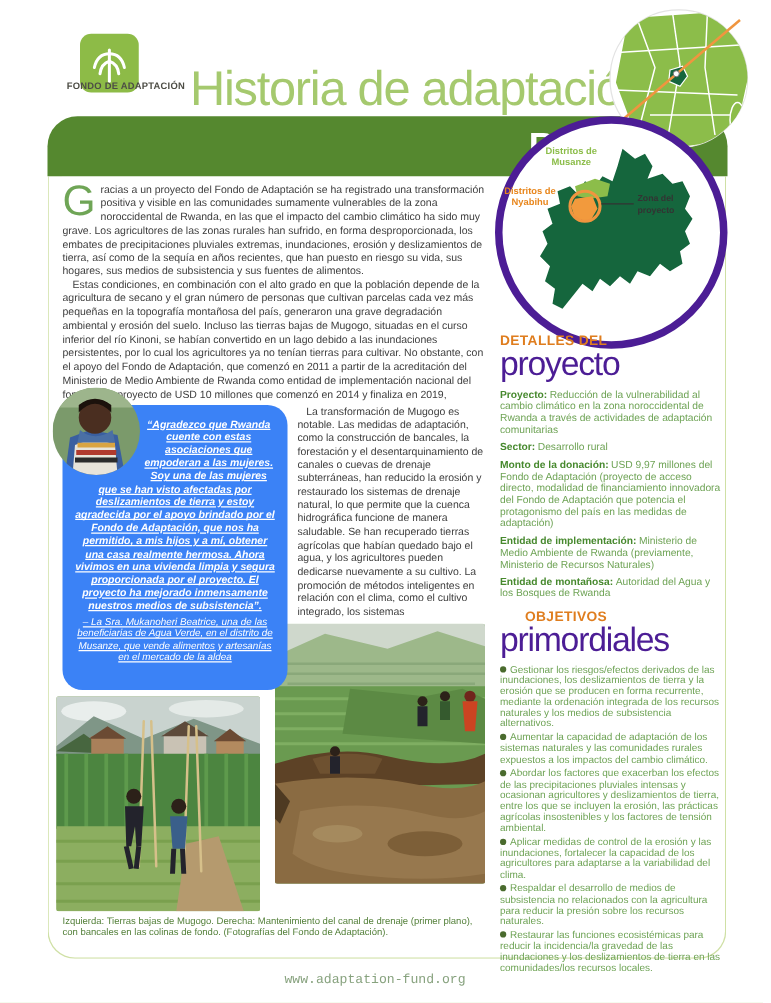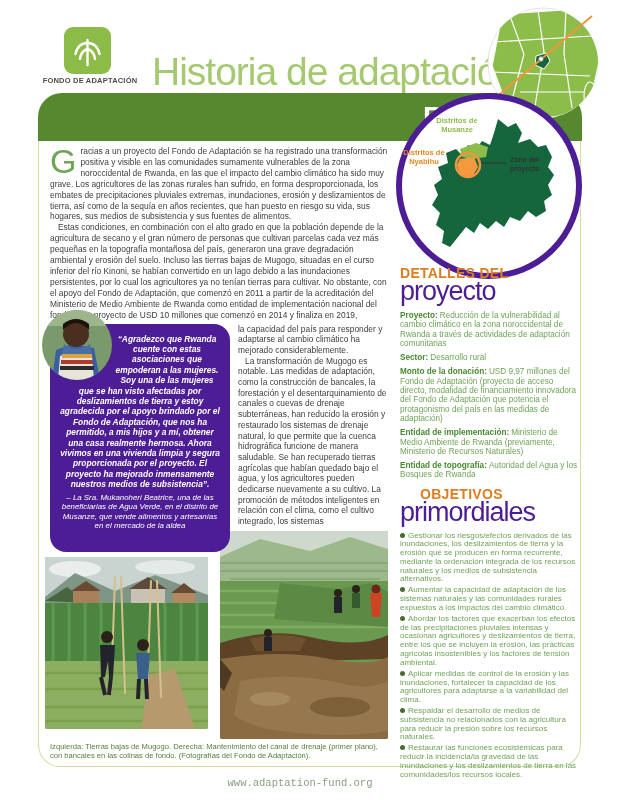--- a/index.html
+++ b/index.html
@@ -2,21 +2,21 @@
 <html><head>
 <meta charset="utf-8">
 <style>
   html,body{margin:0;padding:0;background:#fff;}
   .page{position:relative;width:617px;height:802px;background:#fff;overflow:hidden;
         font-family:"Liberation Sans",sans-serif;color:#3d3d3d;}
 
   
   .logo-box{position:absolute;left:64px;top:27px;width:47px;height:47px;background:#8dbb47;border-radius:9px;}
   .logo-box svg{display:block;}
-  .logo-label{position:absolute;left:32px;top:76px;width:116px;text-align:center;
+  .logo-label{position:absolute;left:32px;top:64px;width:116px;text-align:right;
               font-size:7.5px;font-weight:bold;color:#4d4d45;letter-spacing:.2px;}
   .page-title{position:absolute;left:152px;top:52px;font-size:39px;font-weight:400;
               color:#a5c96e;letter-spacing:-1px;line-height:1;}
 
   
   .banner{position:absolute;left:38px;top:93px;width:544px;height:48px;background:#55882f;
           border-radius:24px 24px 0 0;z-index:2;}
   .banner-text{display:block;text-align:right;padding-right:26px;line-height:48px;
                font-size:29px;font-weight:800;color:#fff;letter-spacing:.5px;}
 
@@ -41,37 +41,37 @@
   .main p{margin:0;font-size:8.4px;line-height:10.9px;}
   .dropcap{float:left;font-size:34px;line-height:29px;color:#6fa556;padding:1px 4px 0 0;}
   .p2{text-indent:8px;}
 
   .row{display:flex;margin-top:3px;}
   .col-left{width:180px;flex:none;}
   .col-right{width:150px;flex:none;margin-left:8px;}
   .col-right p{font-size:8.4px;line-height:10.7px;}
   .cp2{text-indent:7px;}
 
-  .quote-box{position:relative;width:164px;height:212px;background:#4c1d95;border-radius:16px;
-             padding:10px 8px 6px;color:#fff;}
+  .quote-box{position:relative;width:164px;height:212px;background:#3b82f6;border-radius:16px;
+             padding:10px 8px 6px;color:#fff;text-decoration:underline;}
   .q-photo{position:absolute;left:-8px;top:-14px;width:70px;height:70px;border-radius:50%;
            overflow:hidden;}
   .q-spacer{float:left;width:54px;height:52px;}
   .q-text{font-size:8.4px;line-height:10.4px;font-weight:bold;font-style:italic;text-align:center;}
   .q-attr{font-size:7.9px;line-height:9.6px;font-style:italic;text-align:center;margin-top:3px;}
 
   .photo{display:block;border-radius:2px;}
   .photo-left{margin:5px 0 0 -5px;}
   .photo-right{margin:4px 0 0 -18px;}
 
   .caption{margin-top:3px;font-size:7.6px;line-height:9.4px;color:#54803a;width:338px;}
 
   
   .sidebar{position:absolute;left:400px;top:268px;width:178px;z-index:6;}
-  .sb-kicker{font-size:14px;font-weight:bold;color:#df7d1e;letter-spacing:.3px;line-height:10px;}
+  .sb-kicker{font-size:11px;font-weight:bold;color:#df7d1e;letter-spacing:.3px;line-height:10px;}
   .sb-kicker.indent{margin-left:20px;margin-top:9px;}
   .sb-head{font-size:27px;font-weight:400;color:#4c1d95;letter-spacing:-1px;line-height:27px;
            margin-bottom:6px;white-space:nowrap;}
   .detail{font-size:8.2px;line-height:9.3px;color:#6ea355;margin-bottom:5px;}
   .detail b{color:#47892e;margin-right:2px;}
   .obj{font-size:8px;line-height:8.7px;color:#6ea355;margin-bottom:2.5px;}
   .dot{display:inline-block;width:5px;height:5px;border-radius:50%;background:#4a6b2e;margin-right:3px;}
 
   
   .footer{position:absolute;left:0;top:773px;width:600px;text-align:center;z-index:6;font-family:Liberation Mono, monospace;}
@@ -205,21 +205,20 @@
           <circle cx="62" cy="80" r="6" fill="#2c2119"></circle>
           <path d="M55,88 L70,88 L68,120 L64,120 L63,104 L60,120 L56,120 Z" fill="#23232c"></path>
           <path d="M56,120 L60,138 M66,120 L64,138" stroke="#23232c" stroke-width="4"></path>
           <circle cx="98" cy="88" r="6" fill="#2c2119"></circle>
           <path d="M91,96 L105,96 L103,122 L93,122 Z" fill="#3a5f8a"></path>
           <path d="M94,122 L93,142 M101,122 L102,142" stroke="#23232c" stroke-width="4"></path>
         </svg>
       </div>
 
       <div class="col-right">
-        <p>la capacidad del país para responder y adaptarse al cambio climático ha mejorado considerablemente.</p>
         <p class="cp2">La transformación de Mugogo es notable. Las medidas de adaptación, como la construcción de bancales, la forestación y el desentarquinamiento de canales o cuevas de drenaje subterráneas, han reducido la erosión y restaurado los sistemas de drenaje natural, lo que permite que la cuenca hidrográfica funcione de manera saludable. Se han recuperado tierras agrícolas que habían quedado bajo el agua, y los agricultores pueden dedicarse nuevamente a su cultivo. La promoción de métodos inteligentes en relación con el clima, como el cultivo integrado, los sistemas</p>
 
         <svg class="photo photo-right" width="168" height="208" viewBox="0 0 168 208">
           <rect width="168" height="208" fill="#6a9a50"></rect>
           <rect width="168" height="26" fill="#cfd8cc"></rect>
           <path d="M0,26 L40,8 L90,20 L130,6 L168,18 L168,52 L0,52 Z" fill="#9db88a"></path>
           <g stroke="#8aa87a" stroke-width="2">
             <path d="M0,32 H168"></path>
               <path d="M0,40 H168"></path>
               <path d="M10,48 H160"></path>
@@ -255,21 +254,21 @@
   </div>
 
   <div class="sidebar">
     <div class="sb-kicker">DETALLES DEL</div>
     <div class="sb-head">proyecto</div>
 
     <div class="detail"><b>Proyecto:</b><span>Reducción de la vulnerabilidad al cambio climático en la zona noroccidental de Rwanda a través de actividades de adaptación comunitarias</span></div>
     <div class="detail"><b>Sector:</b><span>Desarrollo rural</span></div>
     <div class="detail"><b>Monto de la donación:</b><span>USD 9,97 millones del Fondo de Adaptación (proyecto de acceso directo, modalidad de financiamiento innovadora del Fondo de Adaptación que potencia el protagonismo del país en las medidas de adaptación)</span></div>
     <div class="detail"><b>Entidad de implementación:</b><span>Ministerio de Medio Ambiente de Rwanda (previamente, Ministerio de Recursos Naturales)</span></div>
-    <div class="detail"><b>Entidad de topografía:</b><span>Autoridad del Agua y los Bosques de Rwanda</span></div>
+    <div class="detail"><b>Entidad de montañosa:</b><span>Autoridad del Agua y los Bosques de Rwanda</span></div>
 
     <div class="sb-kicker indent">OBJETIVOS</div>
     <div class="sb-head">primordiales</div>
 
     <div class="obj"><span class="dot"></span><span>Gestionar los riesgos/efectos derivados de las inundaciones, los deslizamientos de tierra y la erosión que se producen en forma recurrente, mediante la ordenación integrada de los recursos naturales y los medios de subsistencia alternativos.</span></div>
     <div class="obj"><span class="dot"></span><span>Aumentar la capacidad de adaptación de los sistemas naturales y las comunidades rurales expuestos a los impactos del cambio climático.</span></div>
     <div class="obj"><span class="dot"></span><span>Abordar los factores que exacerban los efectos de las precipitaciones pluviales intensas y ocasionan agricultores y deslizamientos de tierra, entre los que se incluyen la erosión, las prácticas agrícolas insostenibles y los factores de tensión ambiental.</span></div>
     <div class="obj"><span class="dot"></span><span>Aplicar medidas de control de la erosión y las inundaciones, fortalecer la capacidad de los agricultores para adaptarse a la variabilidad del clima.</span></div>
     <div class="obj"><span class="dot"></span><span>Respaldar el desarrollo de medios de subsistencia no relacionados con la agricultura para reducir la presión sobre los recursos naturales.</span></div>
     <div class="obj"><span class="dot"></span><span>Restaurar las funciones ecosistémicas para reducir la incidencia/la gravedad de las inundaciones y los deslizamientos de tierra en las comunidades/los recursos locales.</span></div>

